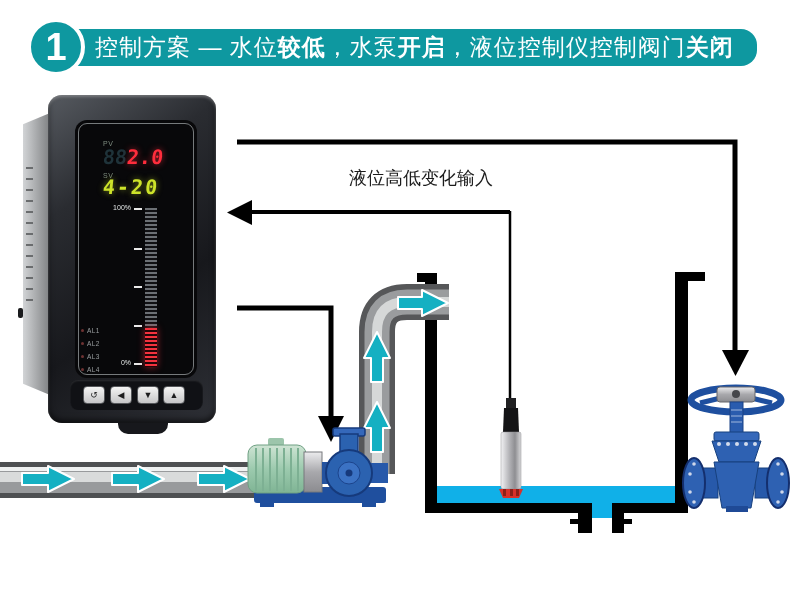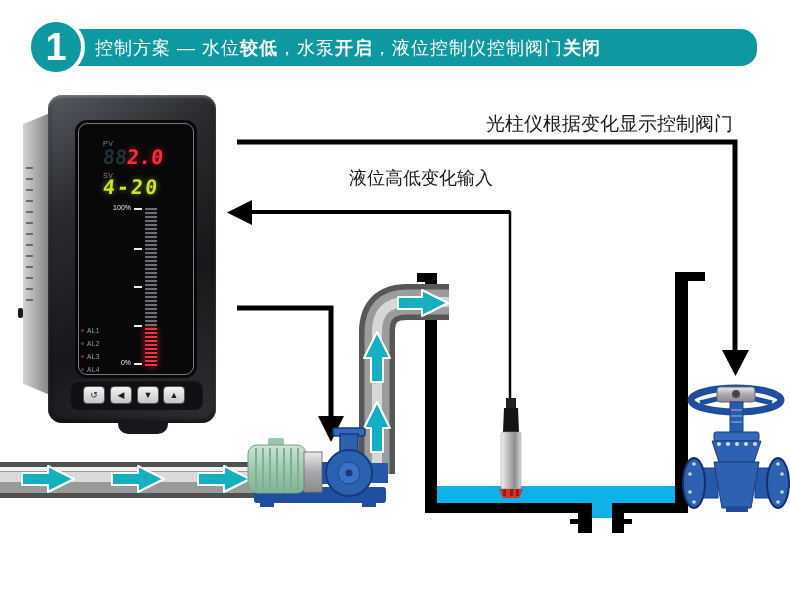--- a/index.html
+++ b/index.html
@@ -2,21 +2,21 @@
 <html><head>
 <meta charset="utf-8">
 <style>
   html,body{margin:0;padding:0;background:#fff;}
   .stage{position:relative;width:790px;height:590px;background:#fff;overflow:hidden;
          font-family:"Liberation Sans","DejaVu Sans",sans-serif;outline:1px solid #e4e4e4;}
 
   
   .banner-bar{position:absolute;left:58px;top:29px;width:699px;height:37px;background:#0e98a0;
               border-radius:8px 16px 16px 8px;display:flex;align-items:center;}
-  .banner-text{color:#fff;font-size:18px;font-weight:500;letter-spacing:1px;white-space:nowrap;
+  .banner-text{color:#fff;font-size:23px;font-weight:500;letter-spacing:1px;white-space:nowrap;
                padding-left:37px;}
   .banner-text b{font-weight:800;}
   .banner-circle{position:absolute;left:27px;top:18px;width:50px;height:50px;background:#0e98a0;
                  border:4px solid #fff;border-radius:50%;display:flex;align-items:center;justify-content:center;
                  color:#fff;font-size:38px;font-weight:800;z-index:2;}
 
   
   .label-valve{position:absolute;left:486px;top:111px;font-size:19px;color:#1b1b1b;white-space:nowrap;}
   .label-level{position:absolute;left:349px;top:166px;font-size:18px;color:#1b1b1b;white-space:nowrap;}
 
@@ -70,21 +70,20 @@
 
 <div class="stage">
 
   <div class="banner-bar">
     <div class="banner-text"><span>控制方案 — 水位</span><b>较低</b><span>，水泵</span><b>开启</b><span>，液位控制仪控制阀门</span><b>关闭</b></div>
   </div>
   <div class="banner-circle">
     <span>1</span>
   </div>
 
-  <div class="label-valve">光柱仪根据变化显示控制阀门</div>
   <div class="label-level">液位高低变化输入</div>
 
   <svg class="scene" viewBox="0 0 790 590">
     <defs>
       <linearGradient id="sensorGrad" x1="0" y1="0" x2="1" y2="0">
         <stop offset="0" stop-color="#f2f2f4"></stop>
           <stop offset="0.45" stop-color="#aeaeb2"></stop>
         <stop offset="0.7" stop-color="#8e8e92"></stop>
           <stop offset="1" stop-color="#d8d8da"></stop>
       </linearGradient>

